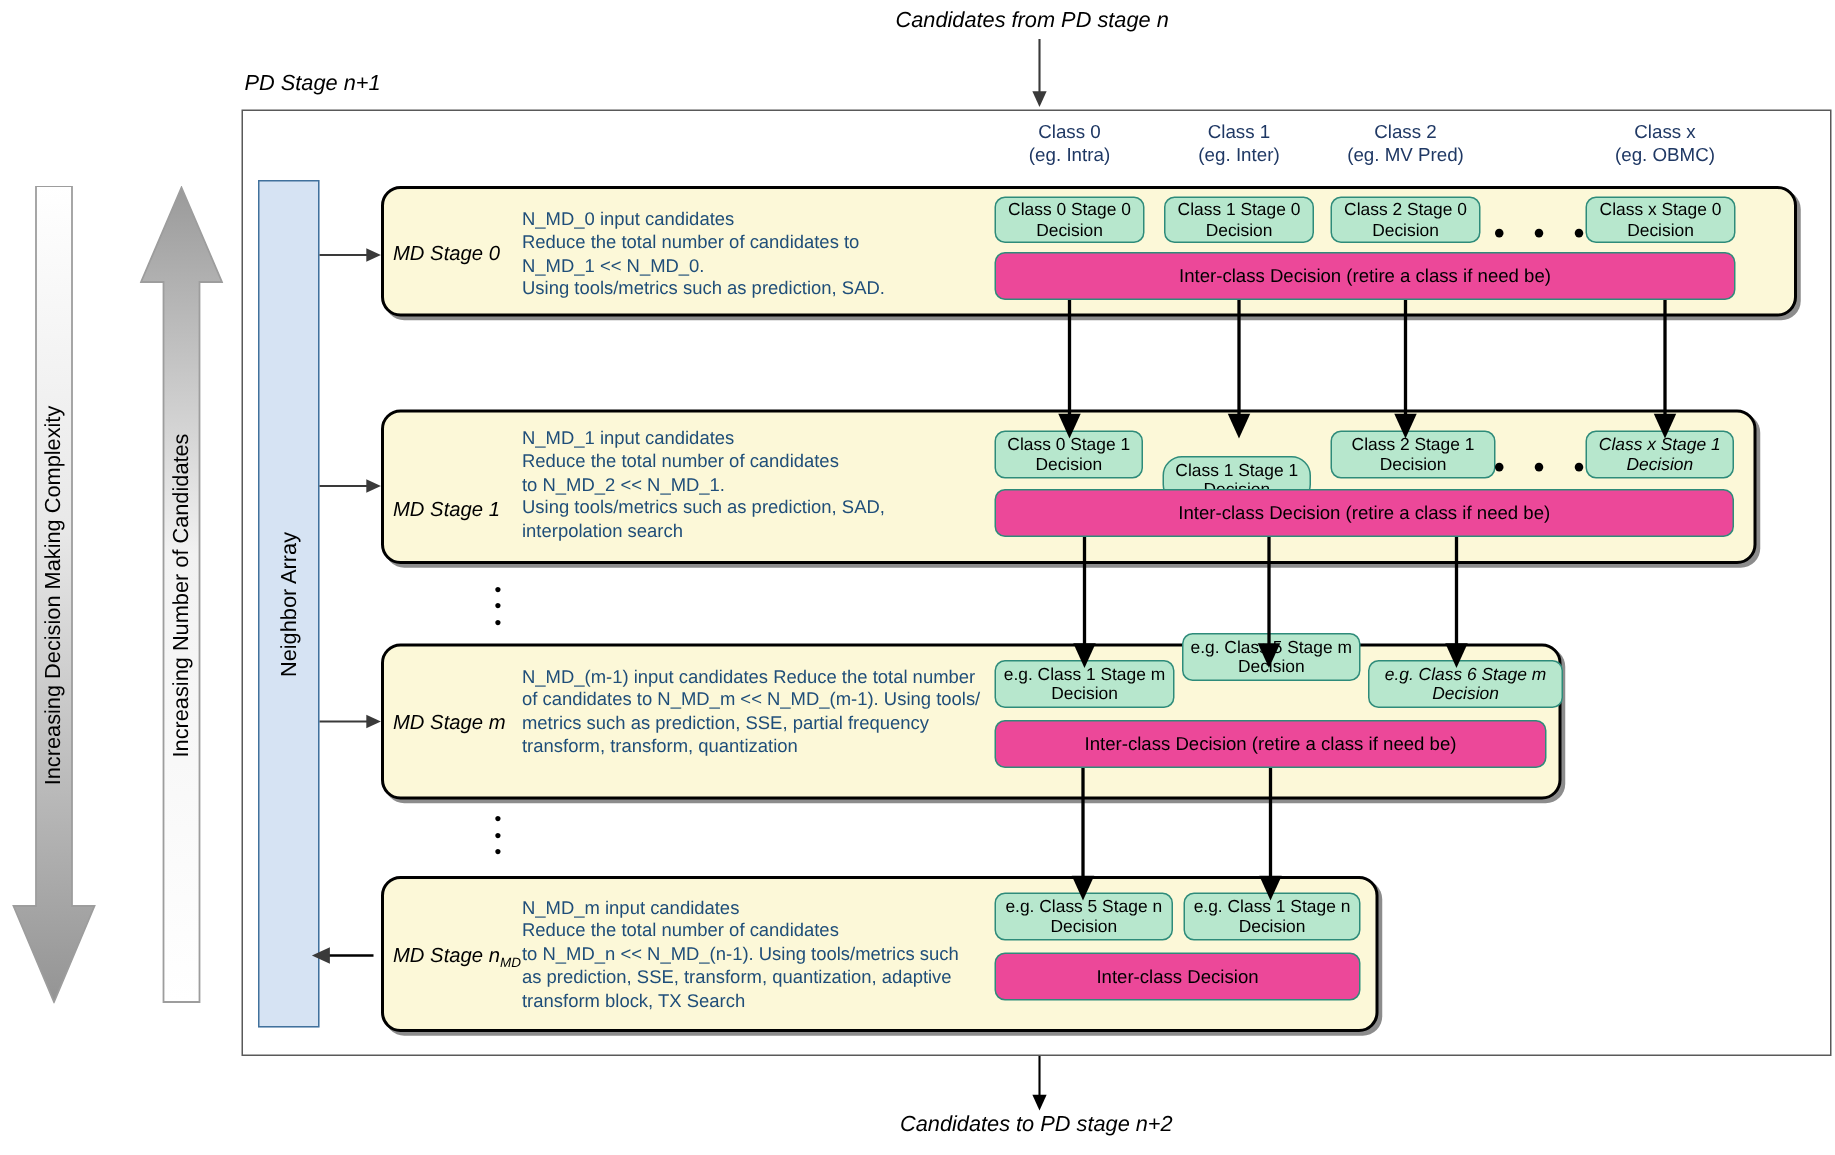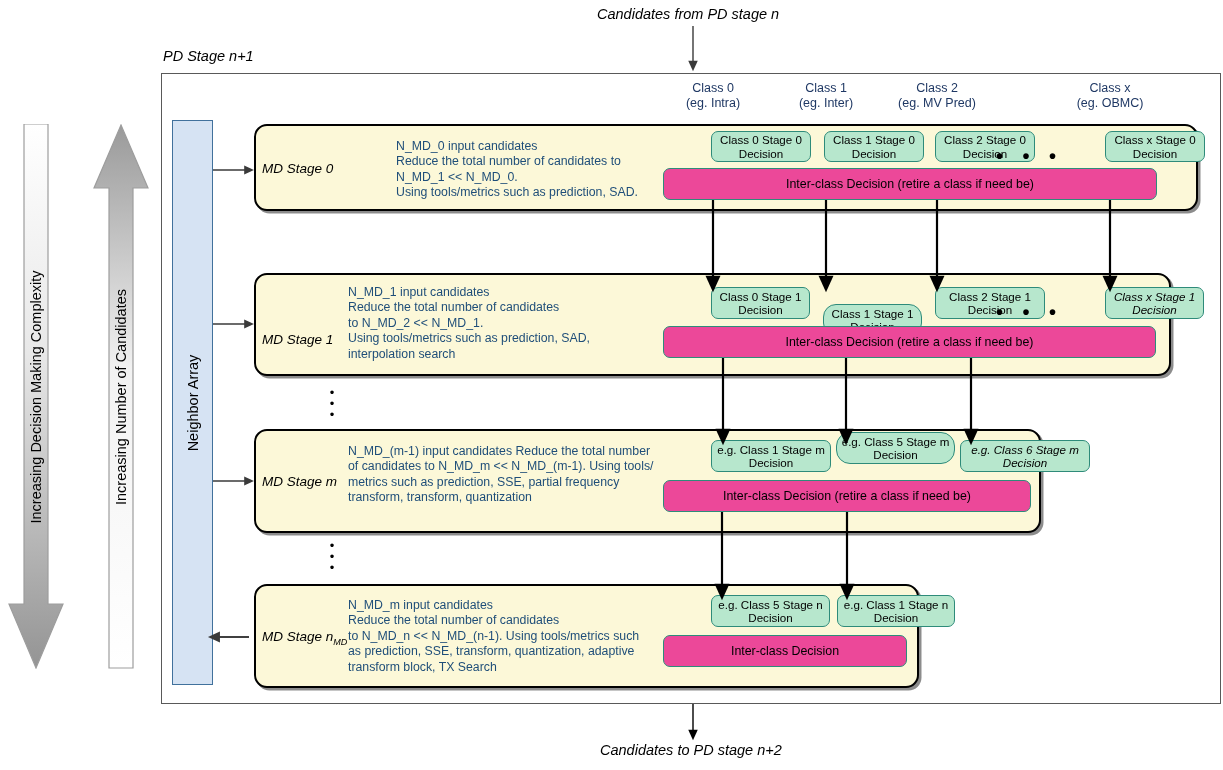--- a/index.html
+++ b/index.html
@@ -32,21 +32,21 @@
          box-shadow:2.5px 2.5px 0 rgba(0,0,0,.45);}
   .stage-name{position:absolute;font-style:italic;font-size:13.5px;color:#000;
          white-space:nowrap;}
   .stage-name sub{font-size:9px;font-style:italic;}
   .stage-desc{position:absolute;font-size:12.3px;color:#1f4e79;line-height:15.4px;}
 
   
   .dbox{position:absolute;background:#b7e7cd;border:1.4px solid #2e8b7a;
         border-radius:7px;box-sizing:border-box;display:flex;
         align-items:center;justify-content:center;text-align:center;
-        font-size:11.6px;color:#000;line-height:13.5px;padding:1px 2px;margin-left:48px;}
+        font-size:11.6px;color:#000;line-height:13.5px;padding:1px 2px;}
   .ibox{position:absolute;background:#ec4899;border:1.4px solid #2e8b7a;
         border-radius:7px;box-sizing:border-box;display:flex;
         align-items:center;justify-content:center;
         font-size:12.4px;color:#000;}
 
   
   .hdots{position:absolute;font-size:20px;letter-spacing:7px;color:#000;font-weight:bold;line-height:1;}
   .vdots{position:absolute;font-size:13px;color:#000;line-height:11px;text-align:center;}
 
   
@@ -111,21 +111,21 @@
 </div>
 
 <div class="abs" id="neighbor-array">
   <span>Neighbor Array</span>
 </div>
 
 <div class="stage" style="left:254px;top:124px;width:944px;height:87px;"></div>
 <div class="stage-name" style="left:262px;top:161px;">
   <span>MD Stage 0</span>
 </div>
-<div class="stage-desc" style="left:348px;top:139px;width:300px;white-space:pre-line;margin-left:48px;">N_MD_0 input candidates
+<div class="stage-desc" style="left:348px;top:139px;width:300px;white-space:pre-line;">N_MD_0 input candidates
 Reduce the total number of candidates to
 N_MD_1 &lt;&lt; N_MD_0.
 Using tools/metrics such as prediction, SAD.</div>
 <div class="dbox" style="left:663px;top:131px;width:100px;height:31px;">Class 0 Stage 0 Decision</div>
 <div class="dbox" style="left:776px;top:131px;width:100px;height:31px;">Class 1 Stage 0 Decision</div>
 <div class="dbox" style="left:887px;top:131px;width:100px;height:31px;">Class 2 Stage 0 Decision</div>
 <div class="hdots" style="left:996px;top:146px;">• • •</div>
 <div class="dbox" style="left:1057px;top:131px;width:100px;height:31px;">Class x Stage 0 Decision</div>
 <div class="ibox" style="left:663px;top:168px;width:494px;height:32px;">Inter-class Decision (retire a class if need be)</div>
 
@@ -147,21 +147,21 @@
 
 <div class="stage" style="left:254px;top:429px;width:787px;height:104px;"></div>
 <div class="stage-name" style="left:262px;top:474px;">
   <span>MD Stage m</span>
 </div>
 <div class="stage-desc" style="left:348px;top:444px;width:310px;white-space:pre-line;">N_MD_(m-1) input candidates Reduce the total number
 of candidates to N_MD_m &lt;&lt; N_MD_(m-1). Using tools/
 metrics such as prediction, SSE, partial frequency
 transform, transform, quantization</div>
 <div class="dbox" style="left:663px;top:440px;width:120px;height:32px;">e.g. Class 1 Stage m Decision</div>
-<div class="dbox" style="left:788px;top:432px;width:119px;height:32px;border-radius:14px;">e.g. Class 5 Stage m Decision</div>
+<div class="dbox" style="left:788px;top:422px;width:119px;height:32px;">e.g. Class 5 Stage m Decision</div>
 <div class="dbox" style="left:912px;top:440px;width:130px;height:32px;font-style:italic;">e.g. Class 6 Stage m Decision</div>
 <div class="ibox" style="left:663px;top:480px;width:368px;height:32px;">Inter-class Decision (retire a class if need be)</div>
 
 <div class="stage" style="left:254px;top:584px;width:665px;height:104px;"></div>
 <div class="stage-name" style="left:262px;top:629px;">
   <span>MD Stage n</span><sub>MD</sub>
 </div>
 <div class="stage-desc" style="left:348px;top:598px;width:320px;white-space:pre-line;">N_MD_m input candidates
 Reduce the total number of candidates
 to N_MD_n &lt;&lt; N_MD_(n-1). Using tools/metrics such

